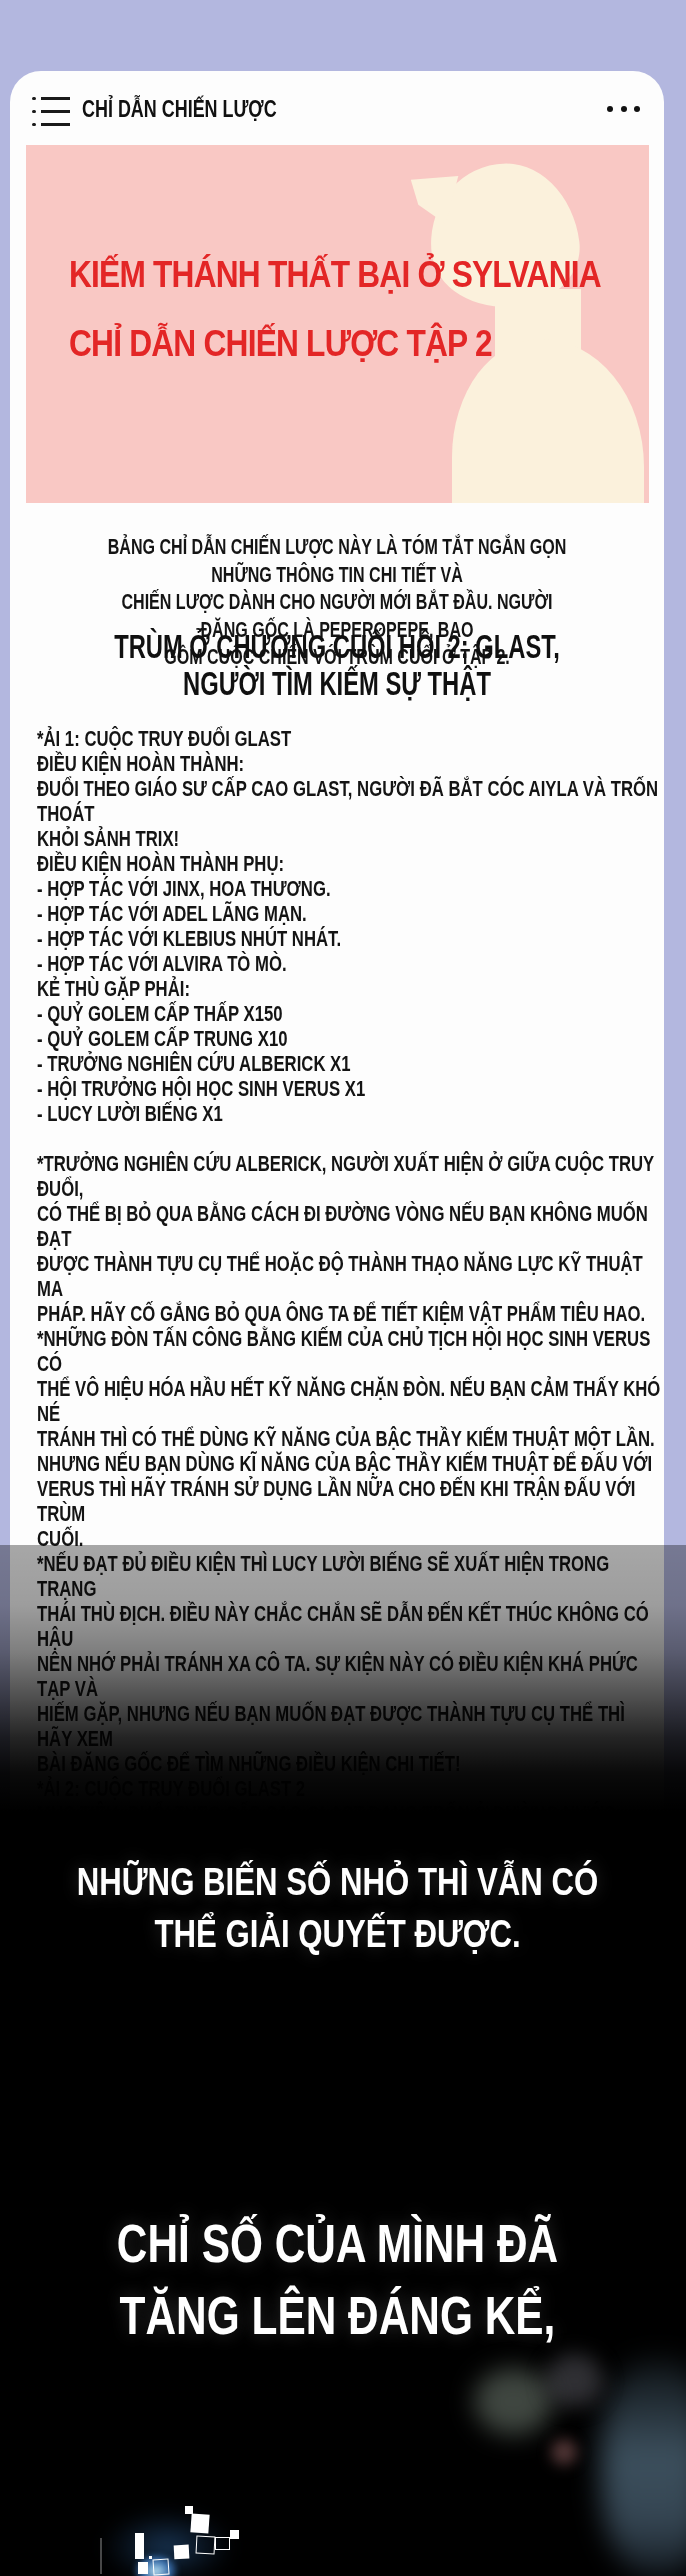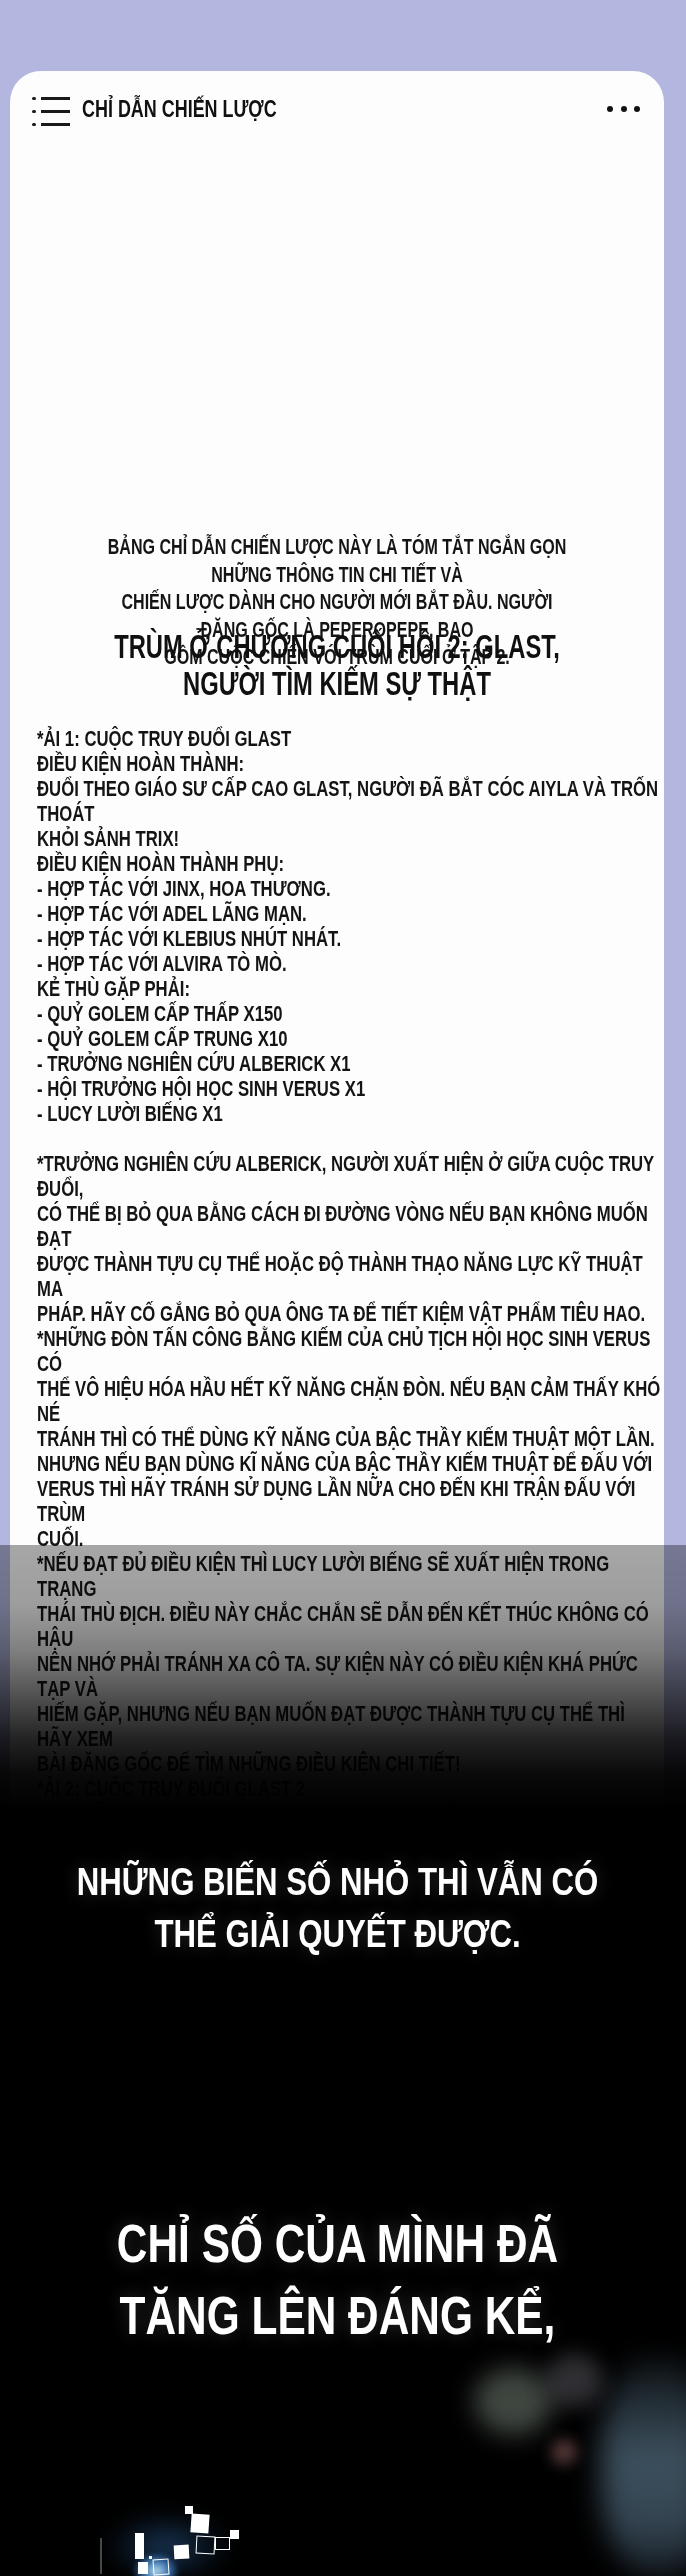--- a/index.html
+++ b/index.html
@@ -107,20 +107,28 @@
           </div>
       </div>
       <div class="app-title">CHỈ DẪN CHIẾN LƯỢC</div>
       <div class="more-icon">
         <span class="m-circle"></span>
         <span class="m-circle"></span>
         <span class="m-circle"></span>
       </div>
     </div>
 
+    <div class="banner">
+      <div class="sil sil-head"></div>
+      <div class="sil sil-spike"></div>
+      <div class="sil sil-neck"></div>
+      <div class="sil sil-body"></div>
+      <div class="banner-line banner-l1">KIẾM THÁNH THẤT BẠI Ở SYLVANIA</div>
+      <div class="banner-line banner-l2">CHỈ DẪN CHIẾN LƯỢC TẬP 2</div>
+    </div>
 
     <div class="intro">BẢNG CHỈ DẪN CHIẾN LƯỢC NÀY LÀ TÓM TẮT NGẮN GỌN NHỮNG THÔNG TIN CHI TIẾT VÀ
 CHIẾN LƯỢC DÀNH CHO NGƯỜI MỚI BẮT ĐẦU. NGƯỜI ĐĂNG GỐC LÀ PEPEROPEPE, BAO
 GỒM CUỘC CHIẾN VỚI TRÙM CUỐI Ở TẬP 2.</div>
 
     <div class="heading">TRÙM Ở CHƯƠNG CUỐI HỒI 2: GLAST,
 NGƯỜI TÌM KIẾM SỰ THẬT</div>
 
     <div class="bodytext">*ẢI 1: CUỘC TRUY ĐUỔI GLAST
 ĐIỀU KIỆN HOÀN THÀNH:

